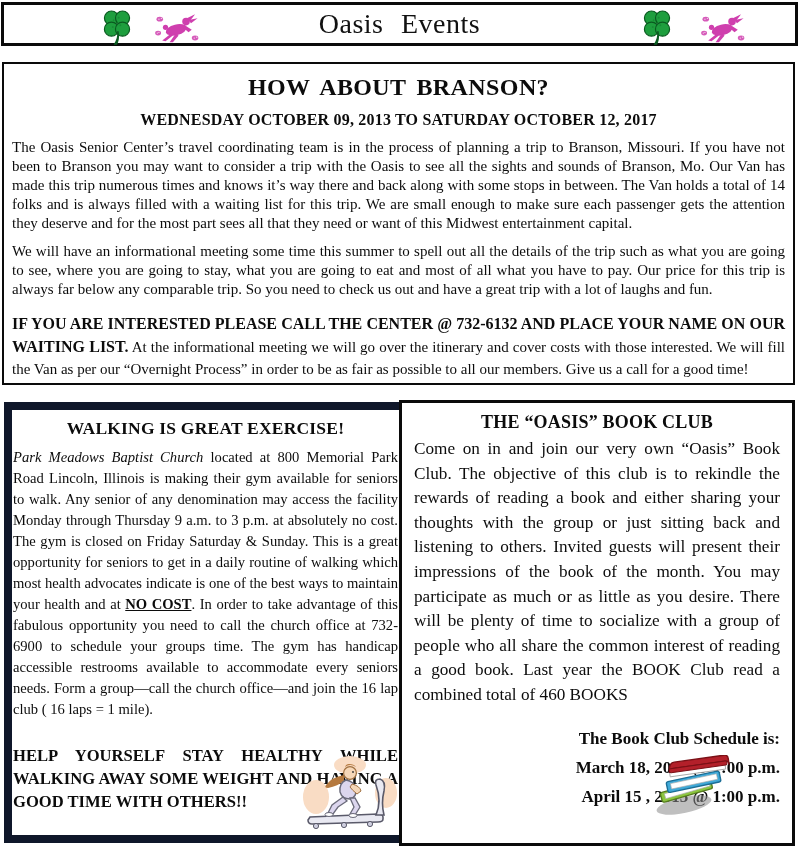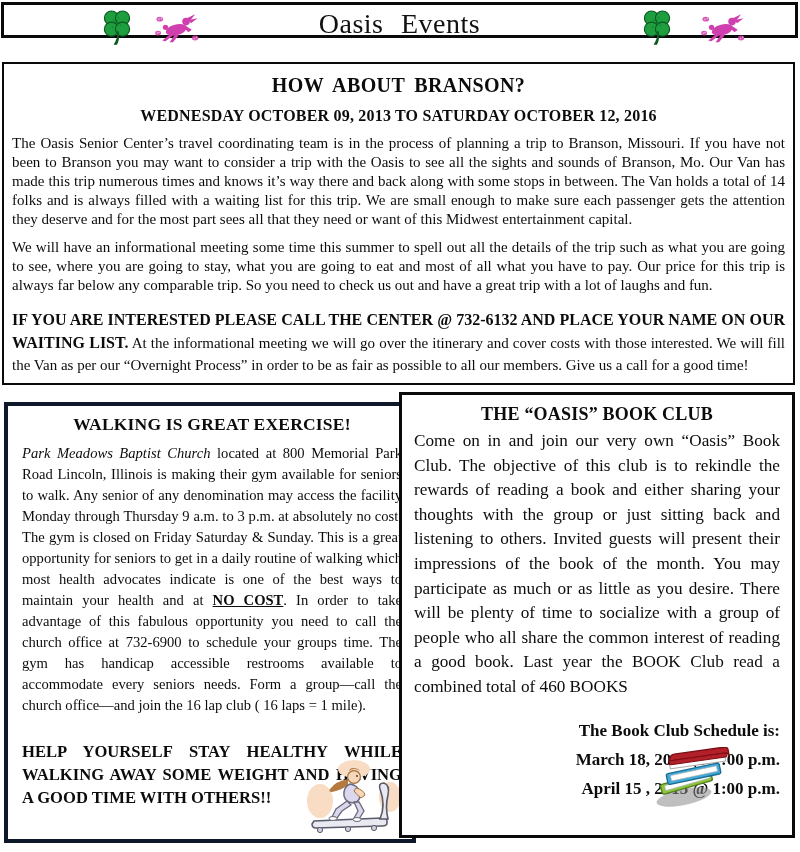--- a/index.html
+++ b/index.html
@@ -5,74 +5,74 @@
   html,body{margin:0;padding:0;}
   body{
     width:800px;height:852px;position:relative;background:#ffffff;
     font-family:"Liberation Serif","DejaVu Serif",serif;color:#0c0c0c;
     overflow:hidden;
   }
   .box{position:absolute;background:#fff;box-sizing:border-box;}
 
   
   .header{
-    left:1px;top:2px;width:797px;height:36px;
+    left:1px;top:2px;width:797px;height:44px;
     border:3px solid #0a0a0a;
   }
   .header-title{
     position:absolute;left:0;right:0;top:3px;text-align:center;
     font-size:28px;word-spacing:10px;letter-spacing:.5px;color:#111;
   }
   .hicon{position:absolute;top:3px;}
   .hicon svg{display:block;}
   .icon-clover-1{left:96px;}
   .icon-rabbit-1{left:150px;top:8px;}
   .icon-clover-2{left:636px;}
   .icon-rabbit-2{left:696px;top:8px;}
 
   
   .branson{
     left:2px;top:62px;width:793px;height:323px;
     border:2px solid #0a0a0a;padding:6px 8px;
   }
   .branson h1{
-    margin:4px 0 10px 0;text-align:center;font-size:20px;letter-spacing:.4px;
+    margin:4px 0 10px 0;text-align:center;font-size:24px;letter-spacing:.4px;
     word-spacing:4px;
   }
   .branson h2{
     margin:6px 0 4px 0;text-align:center;font-size:16px;letter-spacing:.2px;
   }
   .branson p{
     margin:9px 0;font-size:15px;line-height:19px;text-align:justify;
   }
   .branson .callout{font-size:15px;line-height:22.5px;margin-top:14px;}
   .callout-lead{font-weight:bold;font-size:16px;}
 
   
   .walking{
     left:4px;top:402px;width:412px;height:441px;
-    border:4px solid #0f172a;padding:5px 10px 4px 14px;
+    border:8px solid #0f172a;padding:5px 10px 4px 1px;
   }
   .walking h3{
     margin:3px 0 8px 0;text-align:center;font-size:17.5px;letter-spacing:.2px;
   }
   .walking p{
     margin:8px 0 0 0;font-size:14.6px;line-height:21px;text-align:justify;
   }
   .lead-bi{font-weight:normal;font-style:italic;}
   .inline-b{font-weight:bold;text-decoration:underline;}
   .walking .closing{
     margin-top:24px;font-weight:bold;font-size:16.6px;line-height:23px;
     text-align:justify;
   }
   .treadmill-wrap{position:absolute;right:6px;bottom:0px;}
 
   
   .bookclub{
-    left:399px;top:392px;width:396px;height:446px;
+    left:399px;top:400px;width:396px;height:446px;
     border:3px solid #0a0a0a;padding:5px 12px;
   }
   .bookclub h3{
     margin:4px 0 4px 0;text-align:center;font-size:18px;letter-spacing:.2px;
   }
   .bookclub .body{
     margin:4px 0 0 0;font-size:17.2px;line-height:24.6px;text-align:justify;
   }
   .schedule{margin-top:16px;text-align:right;font-weight:bold;}
   .schedule .sline{font-size:17px;line-height:29px;}
@@ -170,21 +170,21 @@
           <circle cx="6" cy="23" r=".8"></circle>
         <circle cx="49" cy="30" r=".8"></circle>
           <circle cx="52" cy="29" r=".8"></circle>
       </g>
     </svg>
   </span>
 </div>
 
 <div class="box branson">
   <h1>HOW ABOUT BRANSON?</h1>
-  <h2>WEDNESDAY  OCTOBER 09, 2013 TO SATURDAY  OCTOBER 12, 2016</h2>
+  <h2>WEDNESDAY  OCTOBER 09, 2013 TO SATURDAY  OCTOBER 12, 2017</h2>
   <p>The Oasis Senior Center’s travel coordinating team is in the process of planning a trip to Branson, Missouri. If you have not been to Branson  you may want  to consider a trip with the Oasis to see all the sights and sounds of Branson, Mo.  Our Van has made this trip numerous times and knows it’s way there and back along with some stops in between. The Van holds a total of 14  folks and is always filled with a waiting list for this trip. We are small enough to make sure each passenger gets the attention they deserve and for the most part sees all that they need or want of this Midwest entertainment capital.</p>
   <p>We will have an informational meeting some time this summer to spell out all the details of the trip such as what you are going to see, where you are going to stay, what you are going to eat and most of all what you have to pay. Our price for this trip is always far below any comparable trip. So you need to check us out and have a great trip with a lot of laughs and fun.</p>
   <p class="callout"><span class="callout-lead">IF YOU ARE INTERESTED PLEASE CALL THE CENTER @ 732-6132 AND PLACE YOUR NAME ON OUR WAITING LIST.</span><span>  At the informational meeting we will go over the itinerary and cover costs with those interested. We will fill the Van as per our “Overnight Process” in order to be as fair as possible to all our members. Give us a call for a good time!</span></p>
 </div>
 
 <div class="box walking">
   <h3>WALKING IS GREAT EXERCISE!</h3>
   <p><span class="lead-bi">Park Meadows Baptist Church</span><span> located at 800 Memorial Park Road Lincoln, Illinois is making their gym available for seniors to walk.  Any senior of any denomination may access the facility Monday through Thursday 9 a.m. to 3 p.m. at absolutely no cost. The gym is closed on Friday Saturday &amp; Sunday. This is a great opportunity for seniors to get in a daily routine of walking which most health advocates indicate is one of the best ways to maintain your health and at </span><span class="inline-b">NO COST</span><span>. In order to take advantage of this fabulous opportunity you need to call the church office at 732-6900 to schedule your groups time. The gym has handicap accessible restrooms available to accommodate every seniors needs. Form a group—call the church office—and join the 16 lap club ( 16 laps = 1 mile).</span></p>
   <p class="closing">HELP YOURSELF STAY HEALTHY WHILE WALKING AWAY SOME WEIGHT AND HAVING A GOOD TIME WITH OTHERS!!</p>
   <span class="treadmill-wrap">

